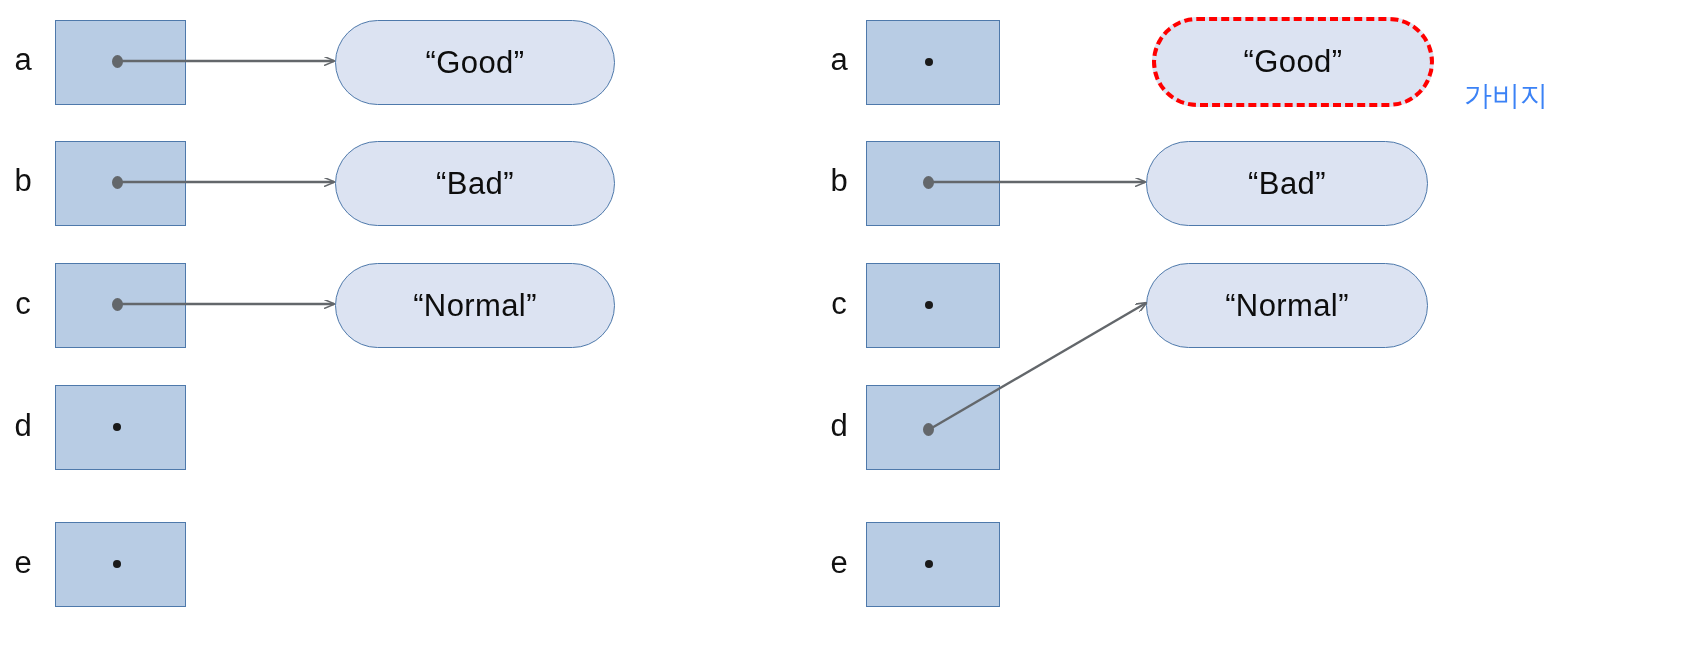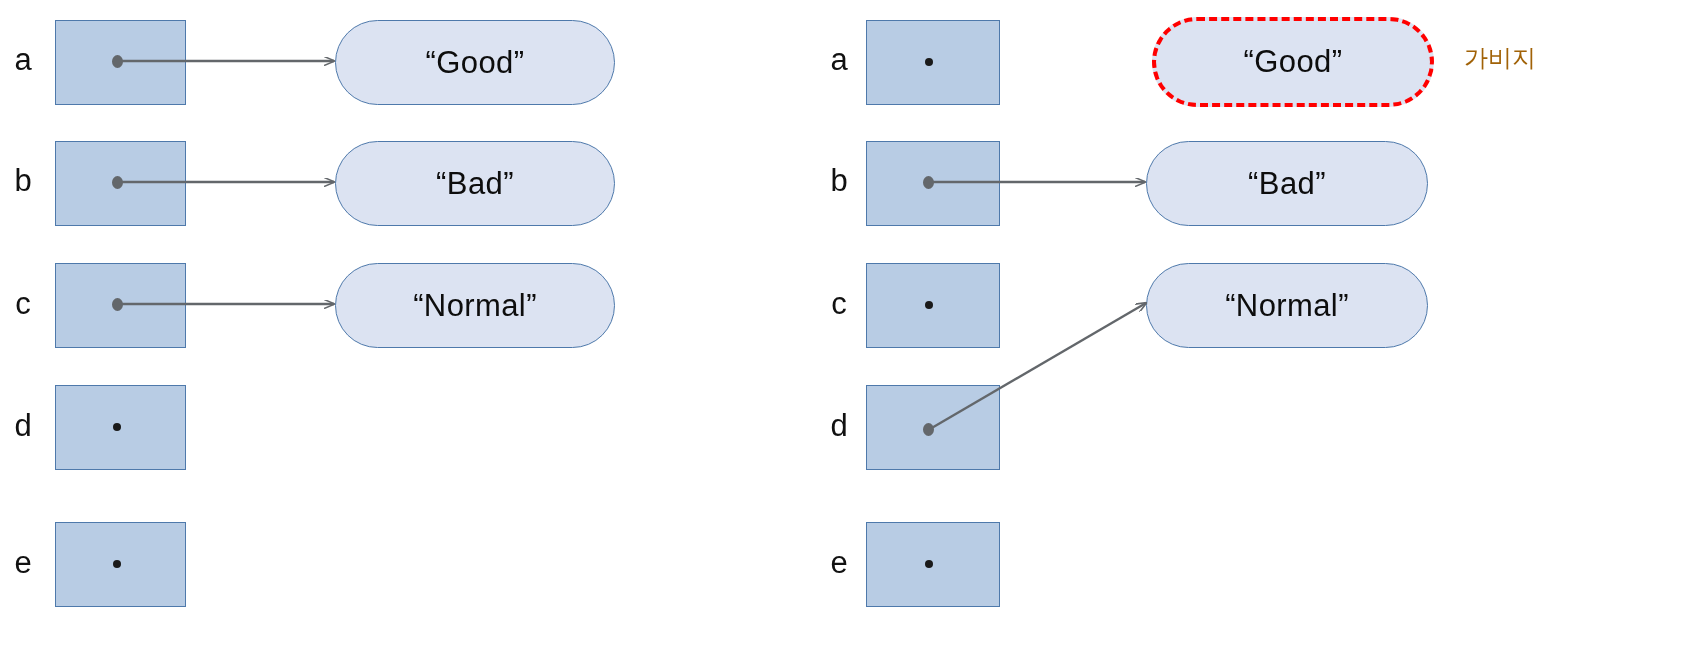--- a/index.html
+++ b/index.html
@@ -65,24 +65,25 @@
     border:4px dashed #ff0000;
     border-radius:46px;
   }
 
   
   .arrow-layer{position:absolute;left:0;top:0;width:1698px;height:672px;pointer-events:none;}
 
   
   .annot{
     position:absolute;
-    font-size:24px;
-    color:#a16207;
+    font-size:28px;
+    color:#3b82f6;
     line-height:1;
     white-space:nowrap;
+    margin-top:36px;
   }
 </style>
 </head>
 <body>
 
 <div class="stage">
 
   <div>
 
     <div class="row-label" style="left:6px;top:44px;">a</div>

